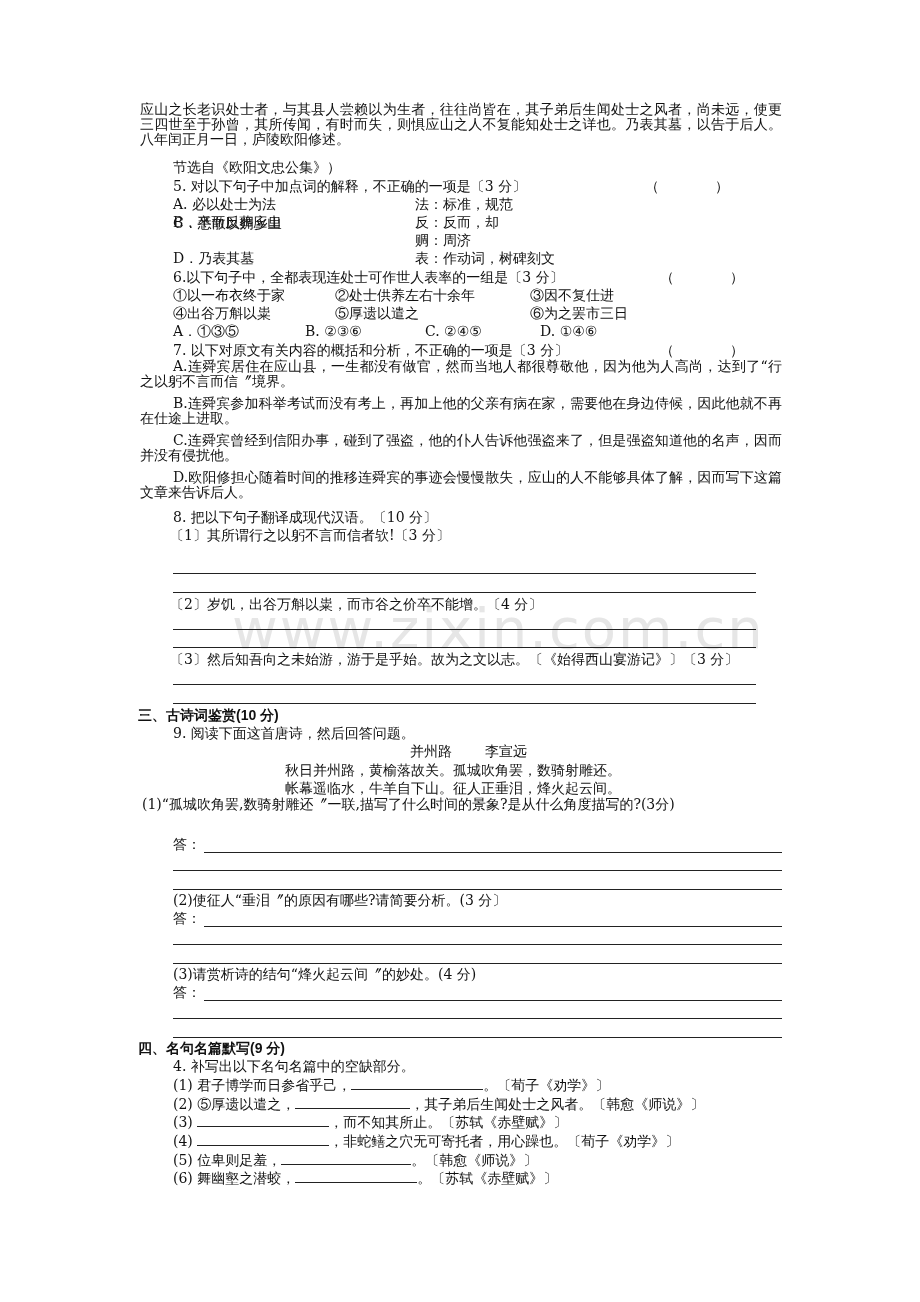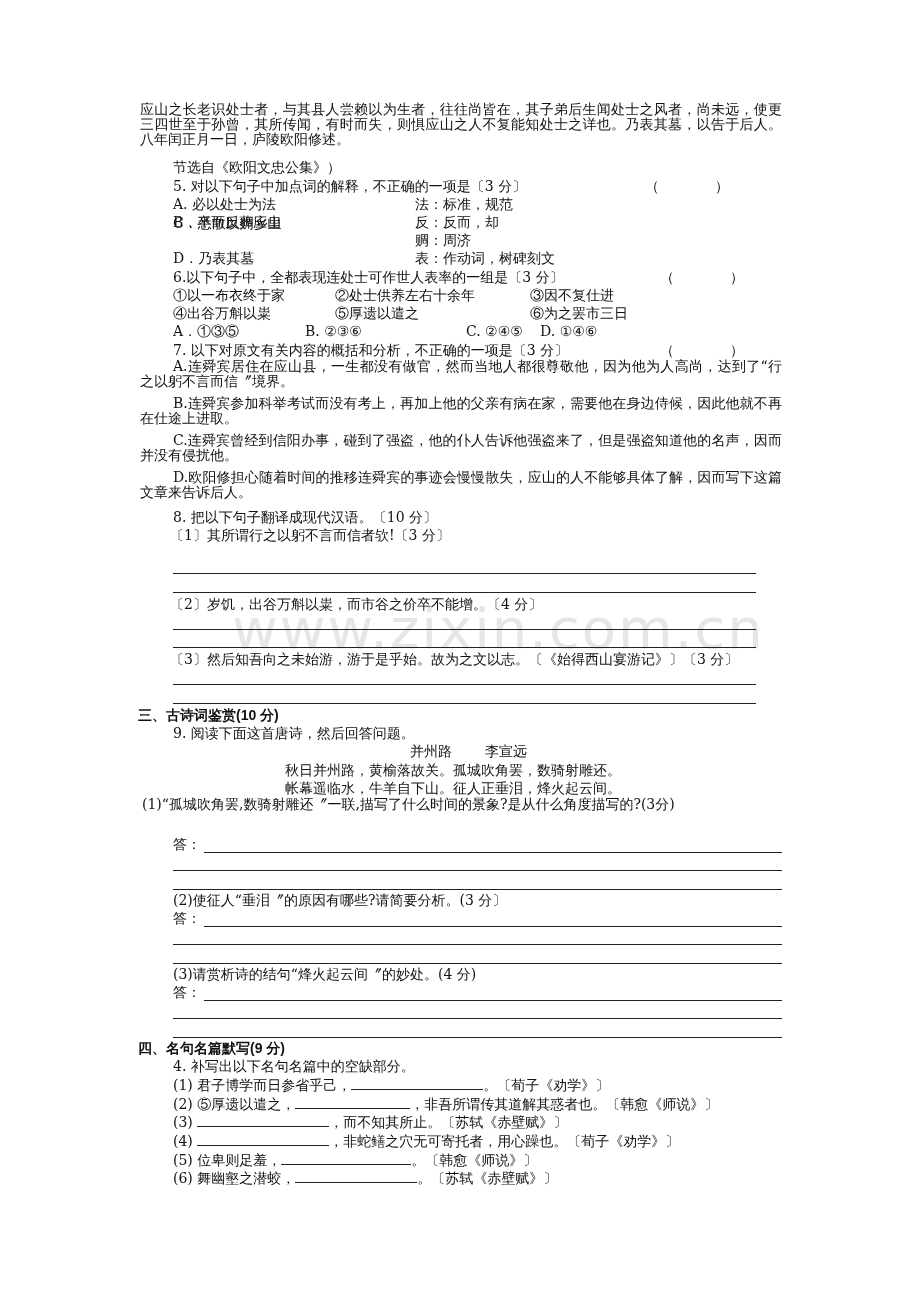--- a/index.html
+++ b/index.html
@@ -41,21 +41,21 @@
   <div class="abs ind" style="top:268px;">6.以下句子中，全都表现连处士可作世人表率的一组是〔3 分〕</div>
   <div class="abs paren" style="top:268px; left:520px;">（　　　　）</div>
   <div class="abs ind" style="top:286px;">①以一布衣终于家</div>
   <div class="abs" style="top:286px; left:195px;">②处士供养左右十余年</div>
   <div class="abs" style="top:286px; left:390px;">③因不复仕进</div>
   <div class="abs ind" style="top:304px;">④出谷万斛以粜</div>
   <div class="abs" style="top:304px; left:195px;text-align:center;">⑤厚遗以遣之</div>
   <div class="abs" style="top:304px; left:390px;">⑥为之罢市三日</div>
   <div class="abs ind" style="top:322px;">A．①③⑤</div>
   <div class="abs" style="top:322px; left:165px;">B. ②③⑥</div>
-  <div class="abs" style="top:322px; left:285px;margin-left:41px;">C. ②④⑤</div>
+  <div class="abs" style="top:322px; left:285px;">C. ②④⑤</div>
   <div class="abs" style="top:322px; left:400px;">D. ①④⑥</div>
 
   <div class="abs ind" style="top:341px;">7. 以下对原文有关内容的概括和分析，不正确的一项是〔3 分〕</div>
   <div class="abs paren" style="top:341px; left:520px;">（　　　　）</div>
   <div class="para" style="top:359px; text-indent:33px;">A.连舜宾居住在应山县，一生都没有做官，然而当地人都很尊敬他，因为他为人高尚，达到了“行之以躬不言而信〞境界。</div>
   <div class="para" style="top:396px; text-indent:33px;">B.连舜宾参加科举考试而没有考上，再加上他的父亲有病在家，需要他在身边侍候，因此他就不再在仕途上进取。</div>
   <div class="para" style="top:433px; text-indent:33px;">C.连舜宾曾经到信阳办事，碰到了强盗，他的仆人告诉他强盗来了，但是强盗知道他的名声，因而并没有侵扰他。</div>
   <div class="para" style="top:470px; text-indent:33px;">D.欧阳修担心随着时间的推移连舜宾的事迹会慢慢散失，应山的人不能够具体了解，因而写下这篇文章来告诉后人。</div>
 
   <div class="abs ind" style="top:508px;">8. 把以下句子翻译成现代汉语。〔10 分〕</div>
@@ -96,21 +96,21 @@
 
   <div class="abs bold" style="top:1039px; left:-2px;">四、名句名篇默写(9 分)</div>
   <div class="abs ind" style="top:1057px;">4. 补写出以下名句名篇中的空缺部分。</div>
 
   <div class="abs ind" style="top:1075px;">
     <span>(1)</span>
     <span>君子博学而日参省乎己，</span><span class="blank" style="width:132px;"></span><span>。〔荀子《劝学》〕</span>
   </div>
   <div class="abs ind" style="top:1094px;">
     <span>(2)</span>
-    <span>⑤厚遗以遣之，</span><span class="blank" style="width:115px;"></span><span>，非吾所谓传其道解其惑者也。〔韩愈《师说》〕</span>
+    <span>⑤厚遗以遣之，</span><span class="blank" style="width:115px;"></span><span>，其子弟后生闻处士之风者。〔韩愈《师说》〕</span>
   </div>
   <div class="abs ind" style="top:1112px;">
     <span>(3)</span>
     <span class="blank" style="width:132px;"></span><span>，而不知其所止。〔苏轼《赤壁赋》〕</span>
   </div>
   <div class="abs ind" style="top:1131px;">
     <span>(4)</span>
     <span class="blank" style="width:132px;"></span><span>，非蛇鳝之穴无可寄托者，用心躁也。〔荀子《劝学》〕</span>
   </div>
   <div class="abs ind" style="top:1150px;">

